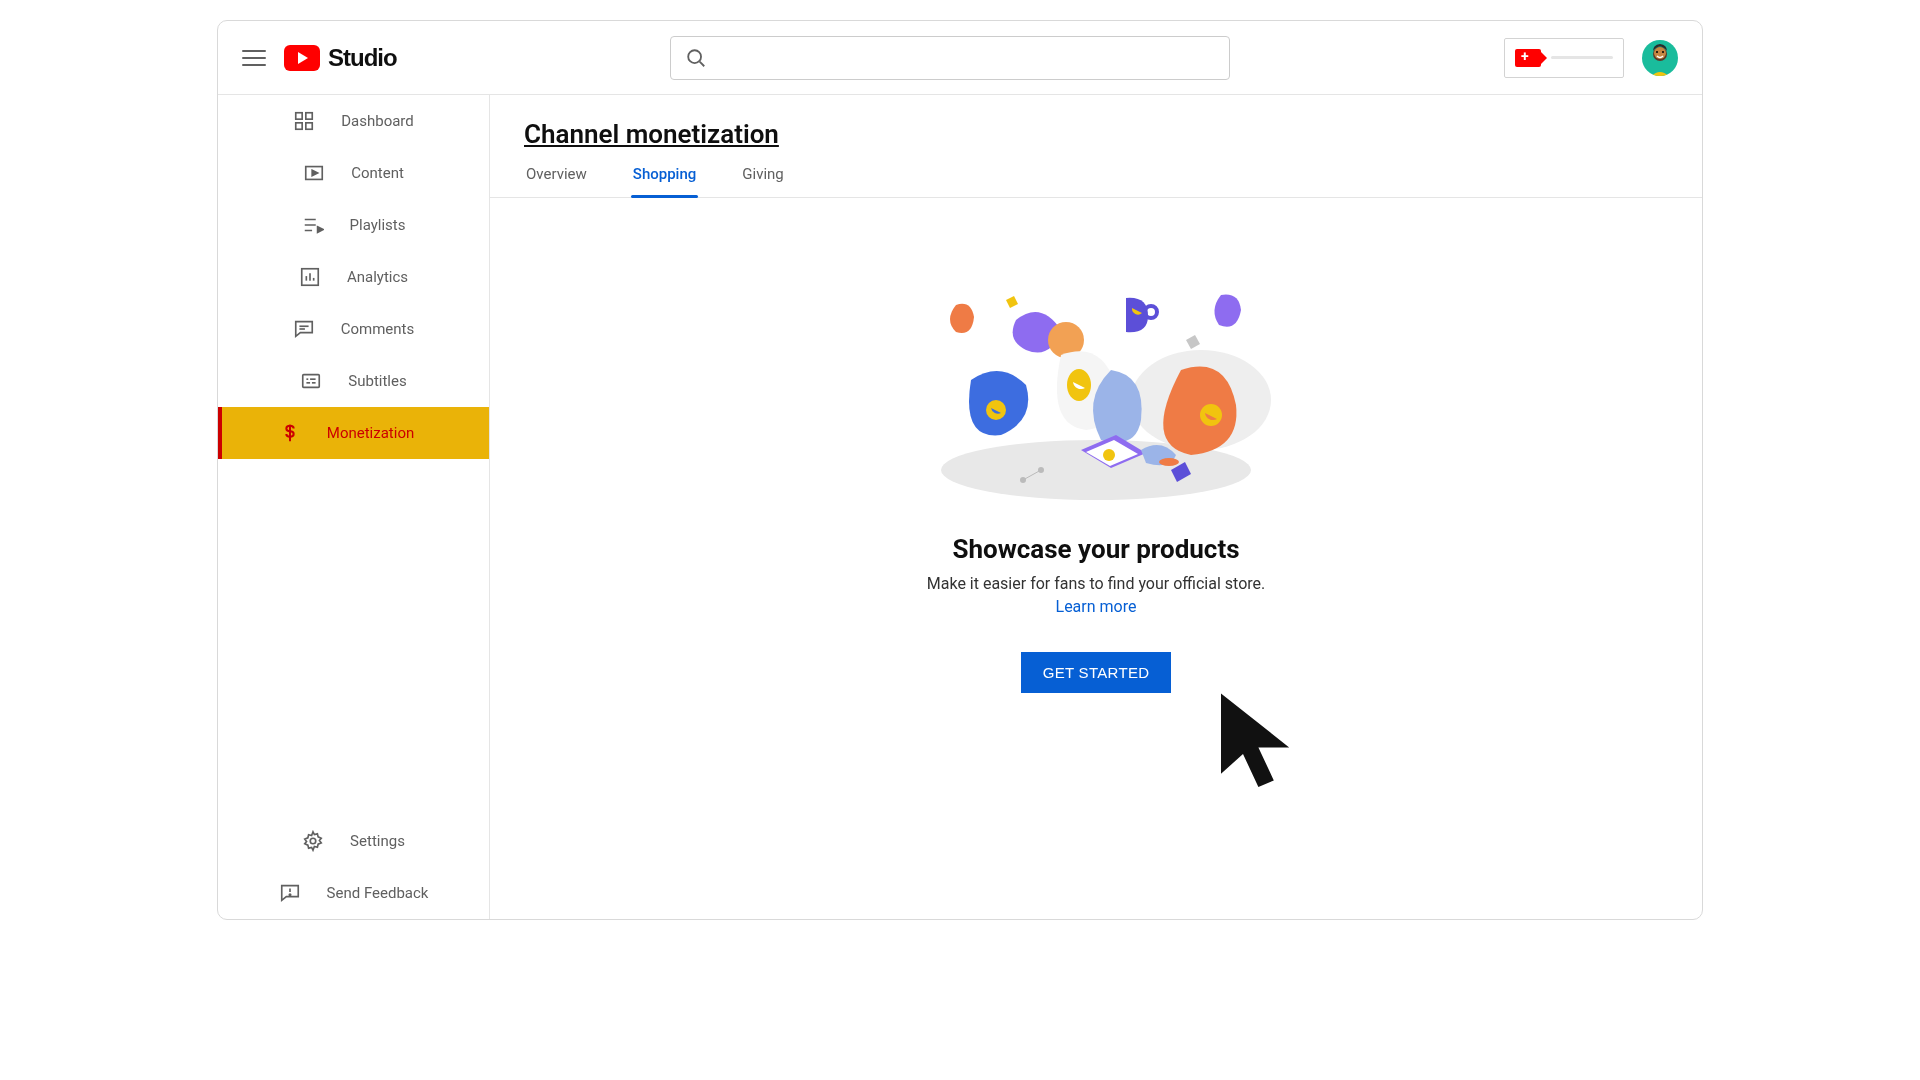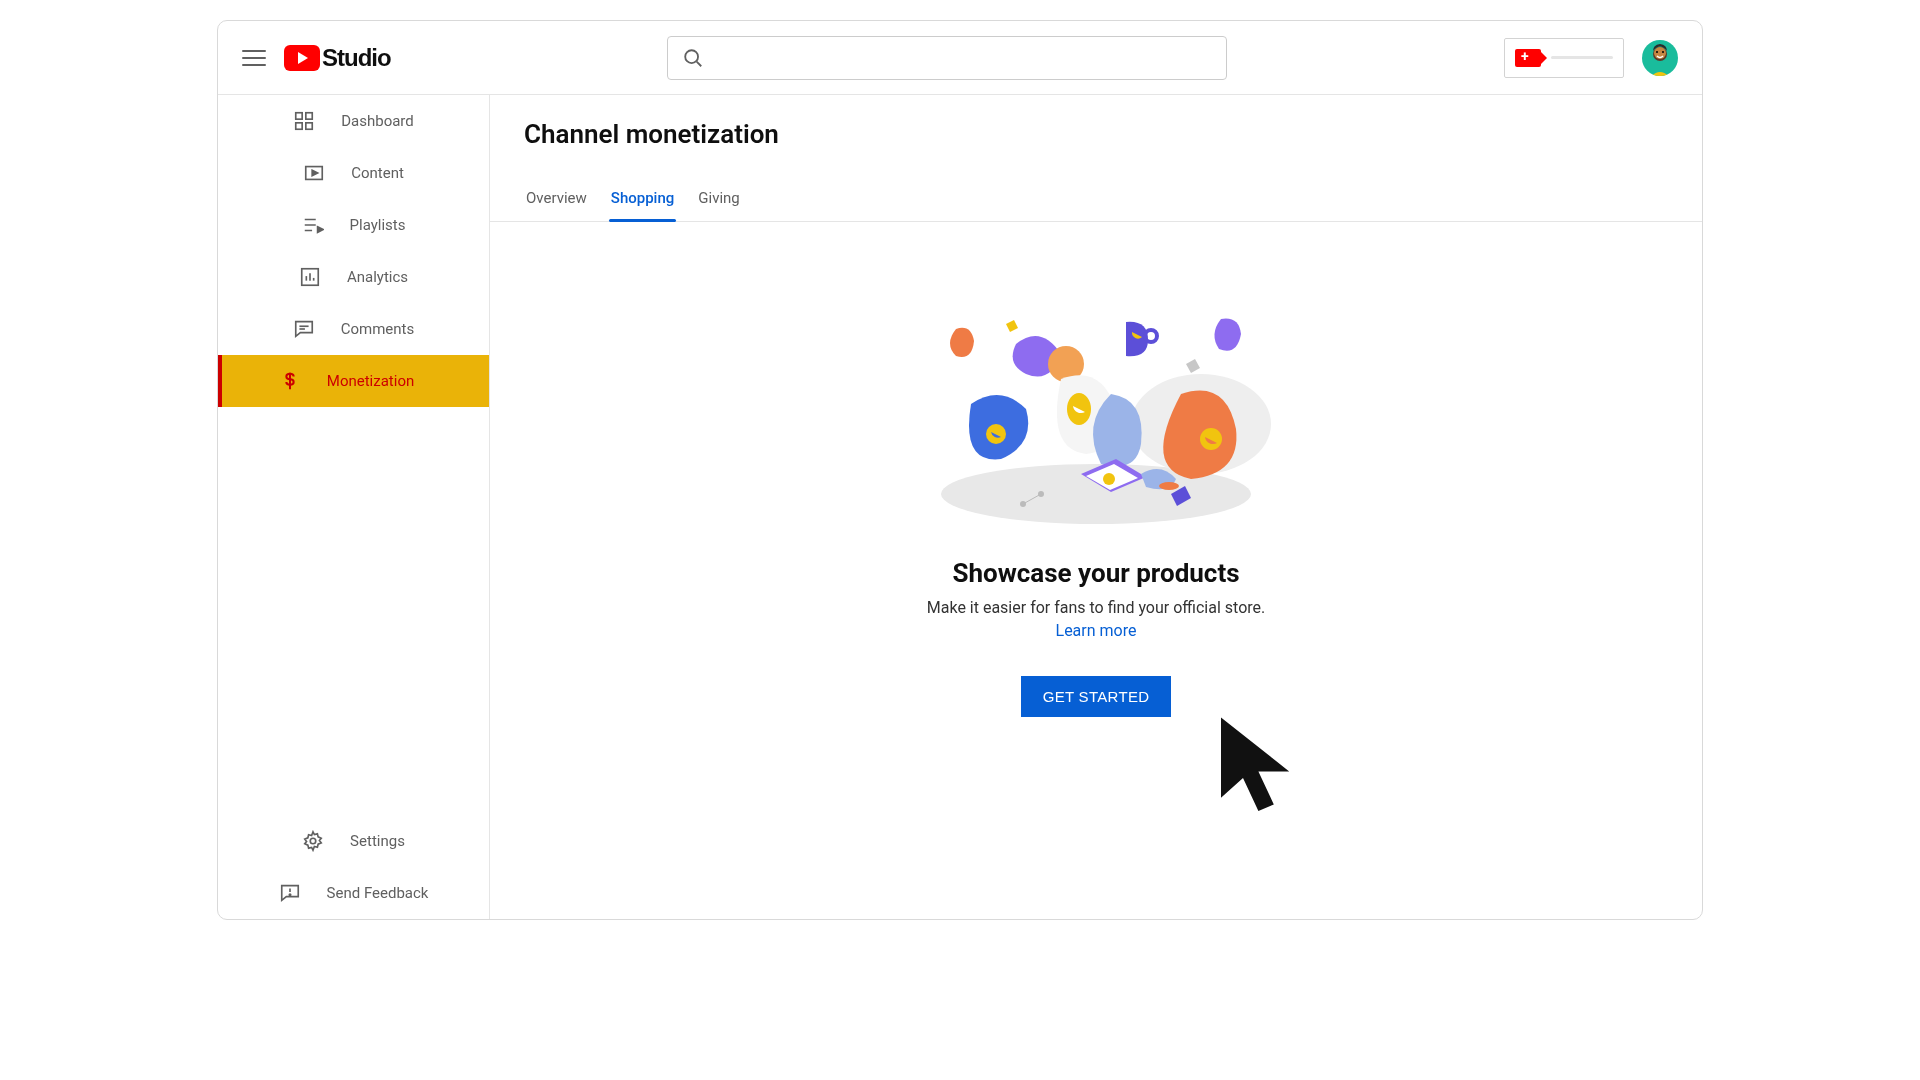--- a/index.html
+++ b/index.html
@@ -20,21 +20,21 @@
 .header {
   height: 74px;
   border-bottom: 1px solid #e5e5e5;
   display: flex;
   align-items: center;
   padding: 0 24px;
   gap: 18px;
 }
 .menu-icon { width: 24px; height: 24px; cursor: pointer; display: flex; flex-direction: column; justify-content: center; gap: 5px; }
 .menu-icon span { height: 2px; background: #606060; border-radius: 1px; }
-.logo { display: flex; align-items: center; gap: 2px; font-weight: 800; font-size: 24px; }
+.logo { display: flex; align-items: center; gap: 8px; font-weight: 800; font-size: 24px; }
 .logo-yt {
   width: 36px; height: 26px; background: #ff0000; border-radius: 6px;
   display: flex; align-items: center; justify-content: center;
 }
 .logo-yt::after { content: ""; border-left: 10px solid #fff; border-top: 6px solid transparent; border-bottom: 6px solid transparent; margin-left: 2px; }
 .logo-text { letter-spacing: -1px; font-family: Arial, sans-serif; font-weight: 900; }
 .search-wrap { flex: 1; display: flex; justify-content: center; }
 .search-box {
   width: 560px; height: 44px; border: 1px solid #ccc; border-radius: 4px;
   display: flex; align-items: center; padding: 0 14px; gap: 10px;
@@ -60,22 +60,22 @@
 .channel-name { margin-top: 16px; font-size: 15px; color: #333; }
 .nav { flex: 1; display: flex; flex-direction: column; }
 .nav-item { display: flex; align-items: center; gap: 26px; padding: 0 26px; height: 52px; cursor: pointer; color: #606060; font-size: 15px; justify-content: center; }
 .nav-item.active { background: #eab308; color: #cc0000; border-left: 4px solid #cc0000; padding-left: 8px; }
 .nav-spacer { flex: 1; }
 .nav-icon { width: 22px; height: 22px; flex-shrink: 0; }
 
 
 .main { flex: 1; display: flex; flex-direction: column; }
 .page-header { padding: 24px 34px 0; }
-.page-title { font-size: 26px; font-weight: 600; margin-bottom: 26px; }
-.tabs { display: flex; gap: 20px; border-bottom: 1px solid #e5e5e5; padding: 0 34px; }
+.page-title { font-size: 26px; font-weight: 600; margin-bottom: 2px; text-decoration: underline; }
+.tabs { display: flex; gap: 42px; border-bottom: 1px solid #e5e5e5; padding: 0 34px; }
 .tab { padding: 14px 2px; font-size: 15px; color: #606060; cursor: pointer; position: relative; }
 .tab.active { color: #065fd4; font-weight: 500; }
 .tab.active::after { content: ""; position: absolute; left: 0; right: 0; bottom: -1px; height: 3px; background: #065fd4; border-radius: 3px; }
 
 .content { flex: 1; display: flex; flex-direction: column; align-items: center; padding-top: 72px; position: relative; }
 .hero-illustration { width: 370px; height: 240px; position: relative; }
 .hero-illustration svg { width: 100%; height: 100%; }
 .hero-title { font-size: 26px; font-weight: 700; margin-top: 24px; }
 .hero-sub { font-size: 16px; color: #333; margin-top: 10px; }
 .hero-link { color: #065fd4; font-size: 16px; margin-top: 4px; cursor: pointer; }
@@ -169,20 +169,30 @@
           <span>Analytics</span>
         </div>
         <div class="nav-item">
           <svg class="nav-icon" viewBox="0 0 24 24" fill="none" stroke="currentColor" stroke-width="1.8">
               <path d="M3 4h18v12H8l-5 4z"></path>
               <line x1="7" y1="9" x2="17" y2="9"></line>
               <line x1="7" y1="12" x2="13" y2="12"></line>
             </svg>
           <span>Comments</span>
         </div>
+        <div class="nav-item">
+          <svg class="nav-icon" viewBox="0 0 24 24" fill="none" stroke="currentColor" stroke-width="1.8">
+              <rect x="3" y="5" width="18" height="14" rx="1"></rect>
+              <line x1="7" y1="14" x2="11" y2="14"></line>
+              <line x1="13" y1="14" x2="17" y2="14"></line>
+              <line x1="7" y1="10" x2="9" y2="10"></line>
+              <line x1="11" y1="10" x2="17" y2="10"></line>
+            </svg>
+          <span>Subtitles</span>
+        </div>
         <div class="nav-item active">
           <svg class="nav-icon" viewBox="0 0 24 24" fill="none" stroke="currentColor" stroke-width="2.2">
               <path d="M12 3v18"></path>
               <path d="M16 7c0-2-2-3-4-3s-4 1-4 3 2 3 4 3 4 1 4 3-2 3-4 3-4-1-4-3"></path>
             </svg>
           <span>Monetization</span>
         </div>
 
         <div class="nav-spacer"></div>
 

